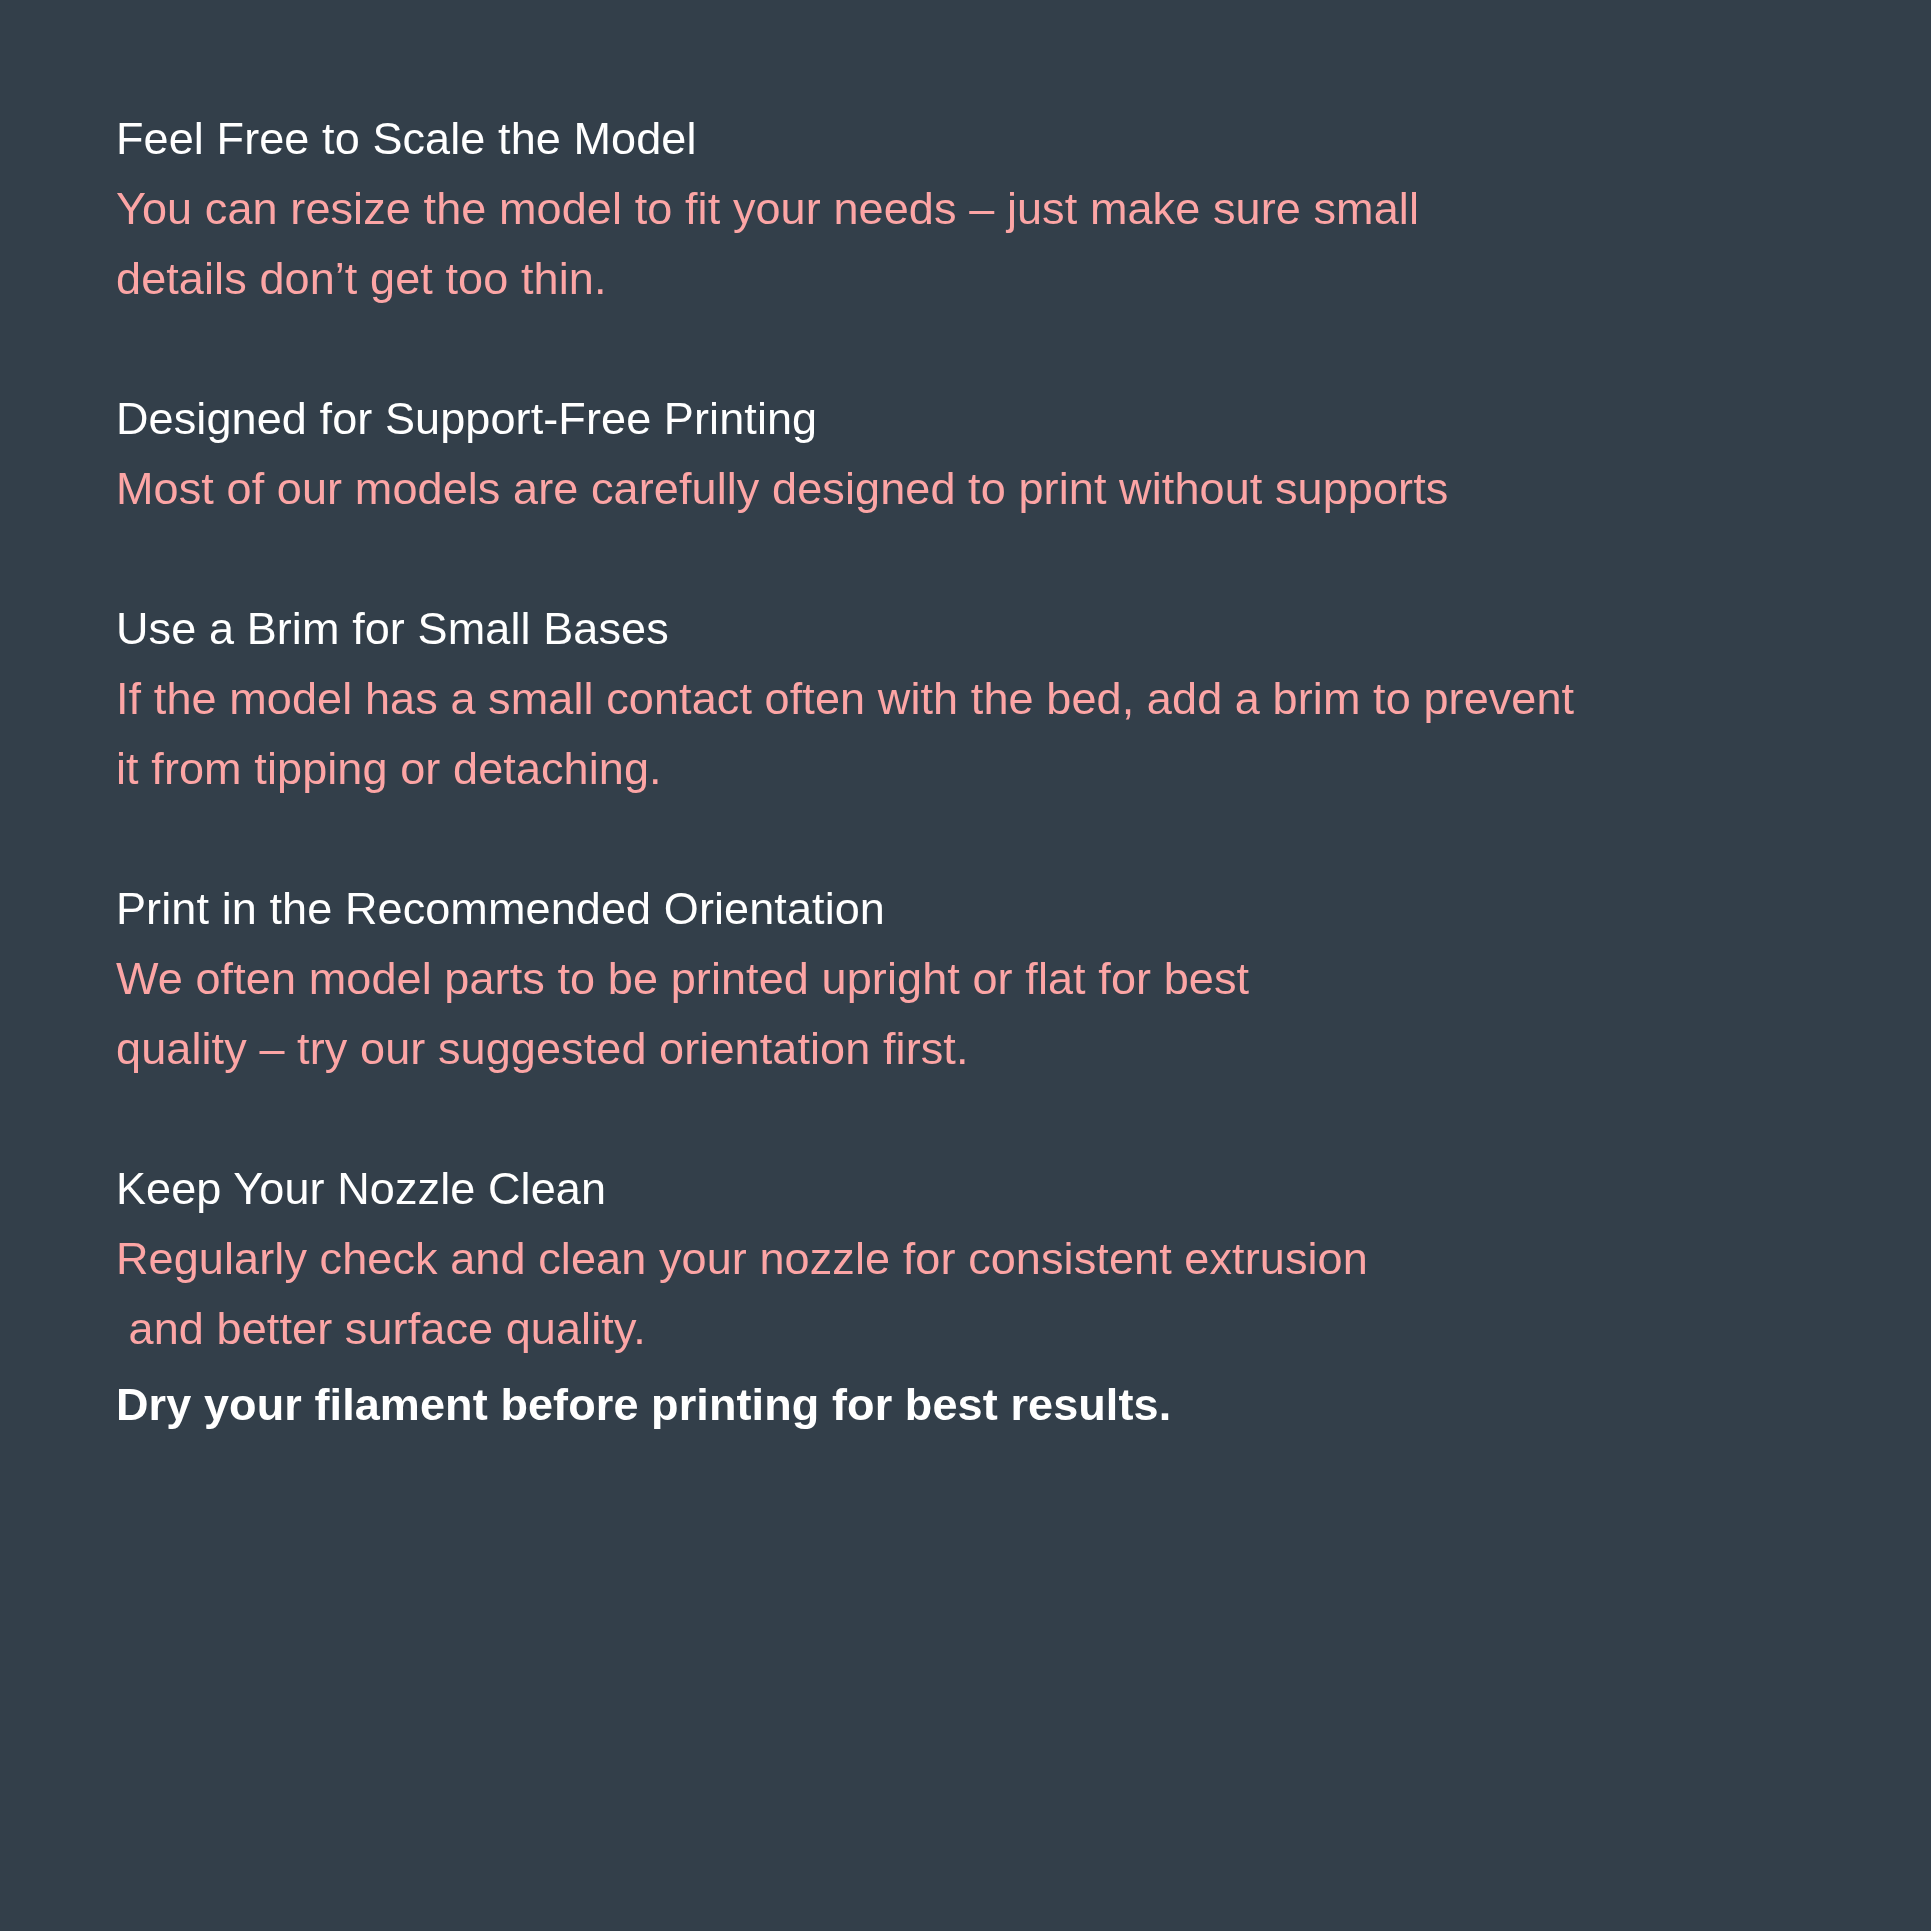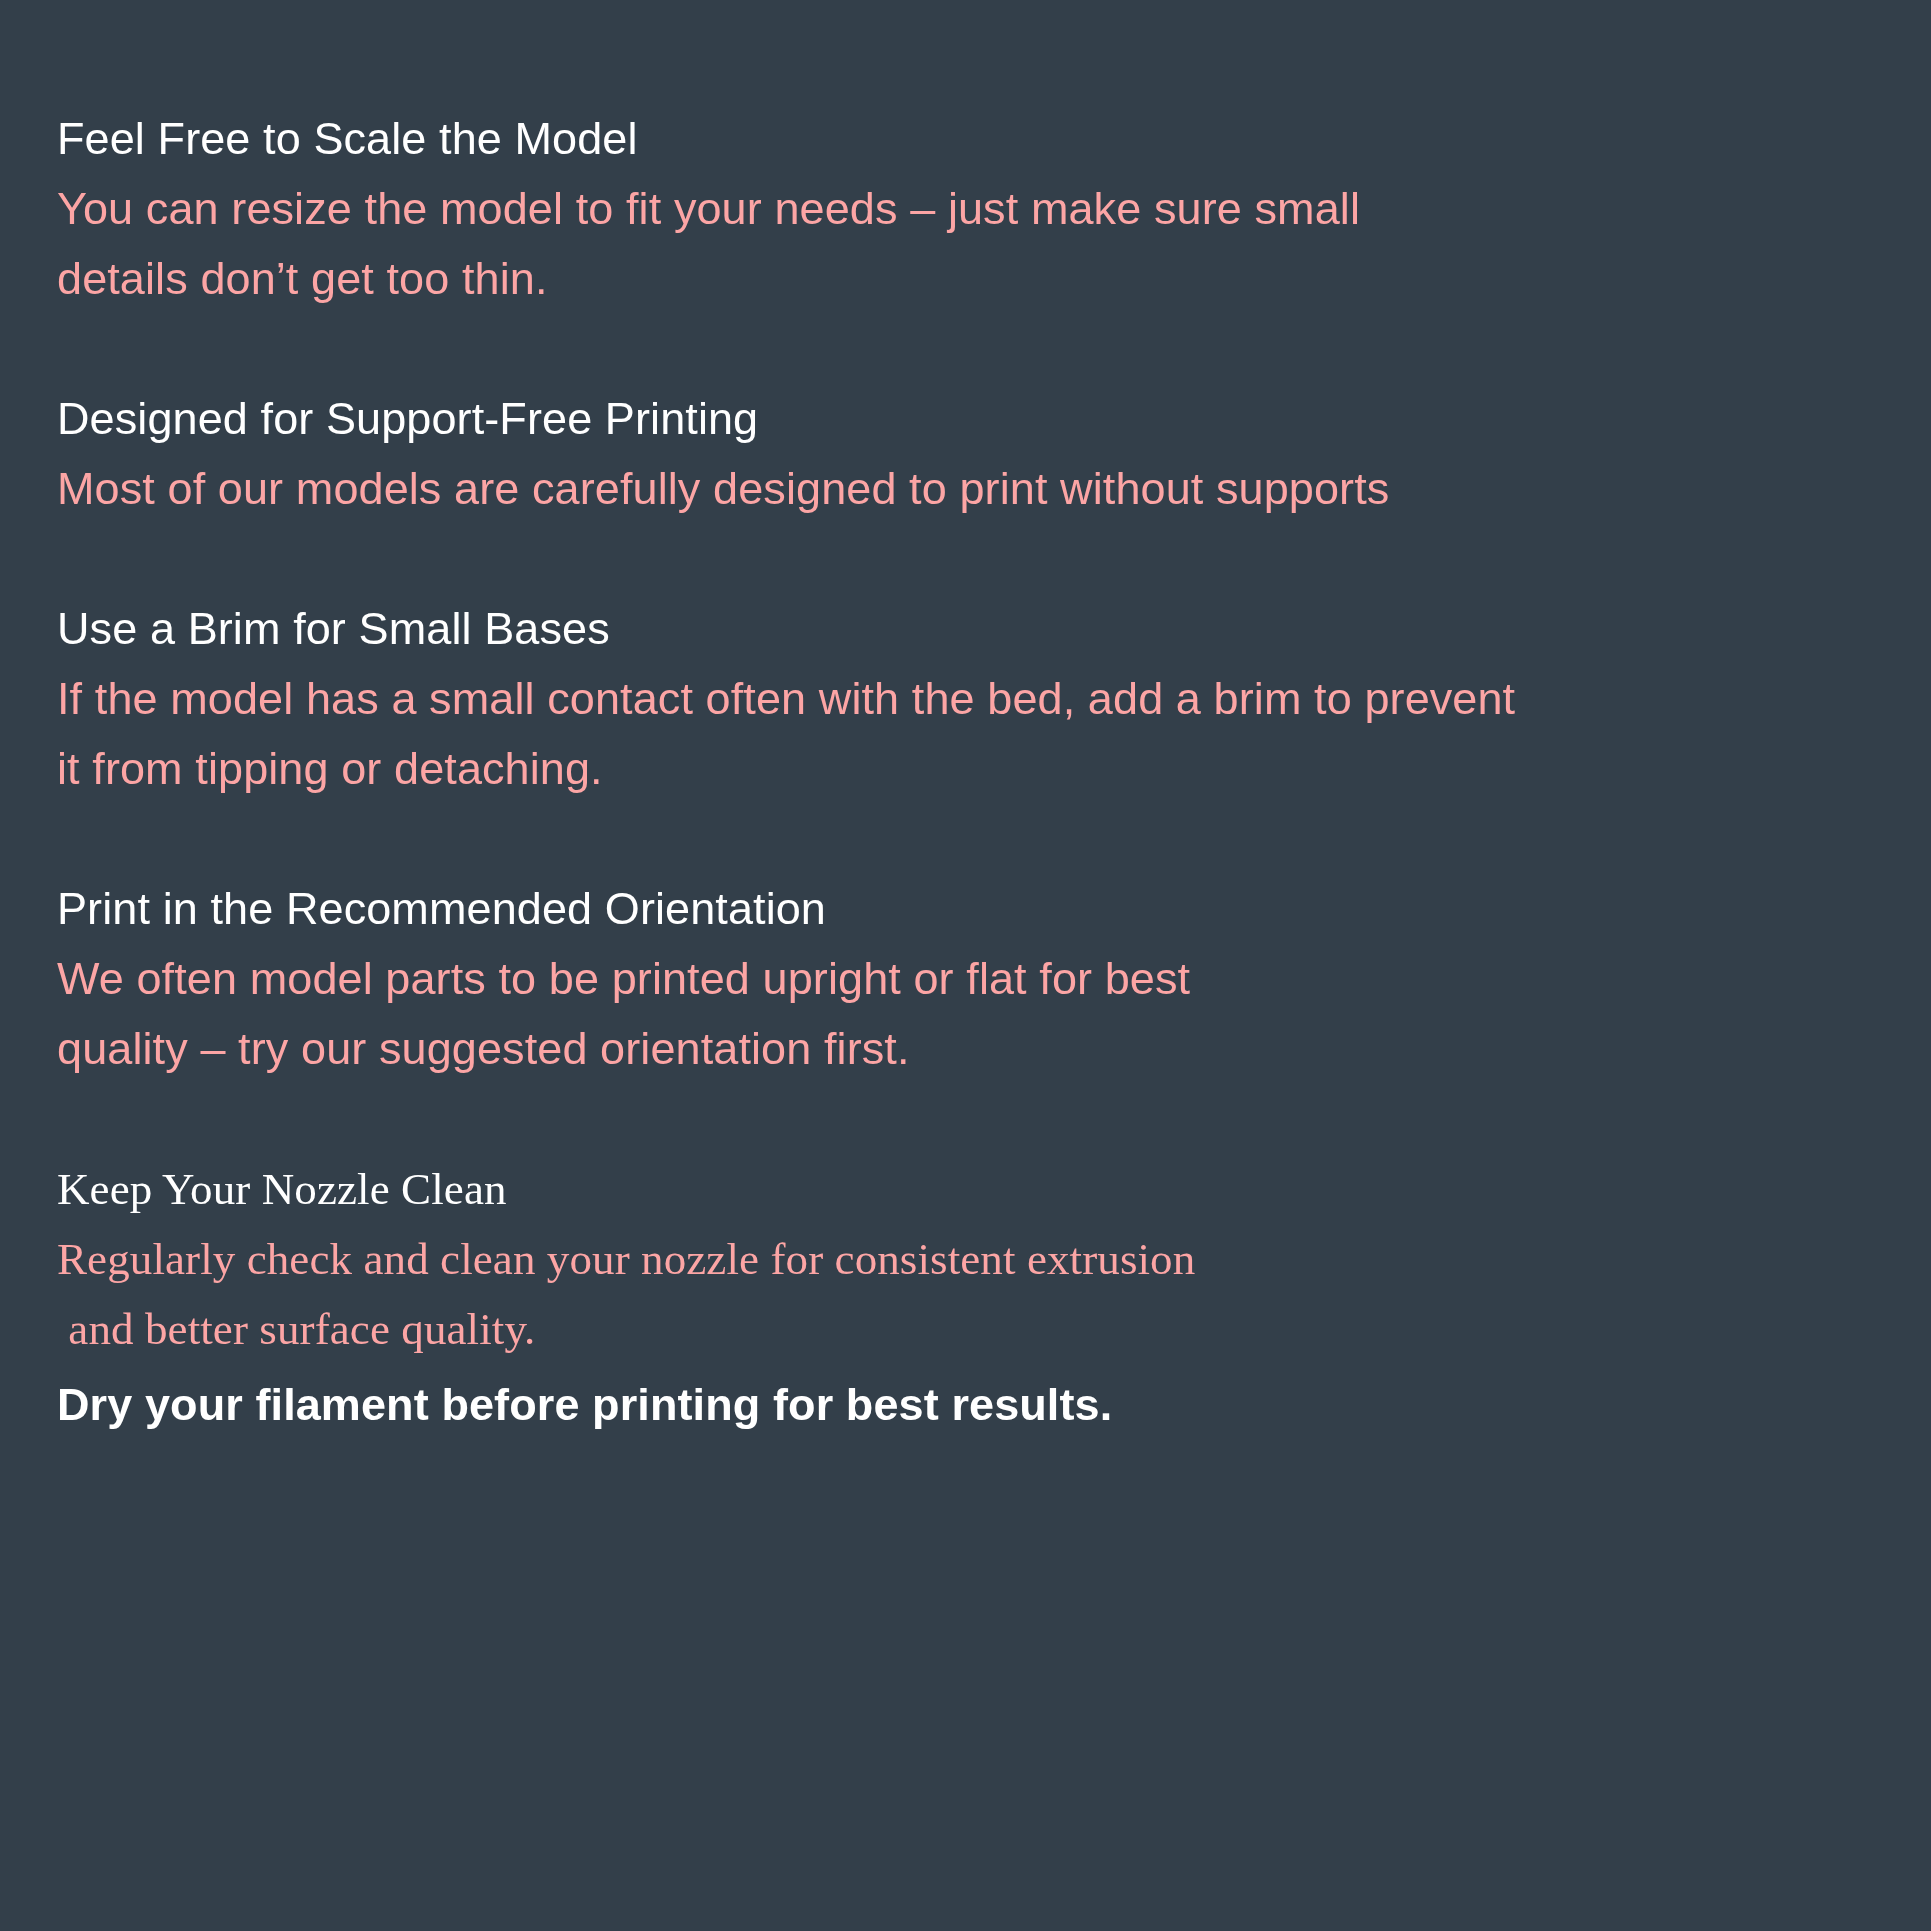--- a/index.html
+++ b/index.html
@@ -11,31 +11,30 @@
     height: 1931px;
     background: #333f4a;
     font-family: "Liberation Sans", sans-serif;
     overflow: hidden;
   }
   .page {
     box-sizing: border-box;
     width: 1929px;
     height: 1931px;
     background: #333f4a;
-    padding: 104px 68px 0 57px;
+    padding: 104px 68px 0 116px;
   }
   .tips {
     display: block;
   }
   .tip-block {
     margin: 0 0 70px 0;
   }
   .tip-block:last-child {
     margin-bottom: 0;
-    font-family: Liberation Serif, serif;
   }
   .tip-title {
     color: #ffffff;
     font-size: 45px;
     line-height: 70px;
     font-weight: 400;
     letter-spacing: 0.1px;
     white-space: pre-wrap;
   }
   .tip-body {

